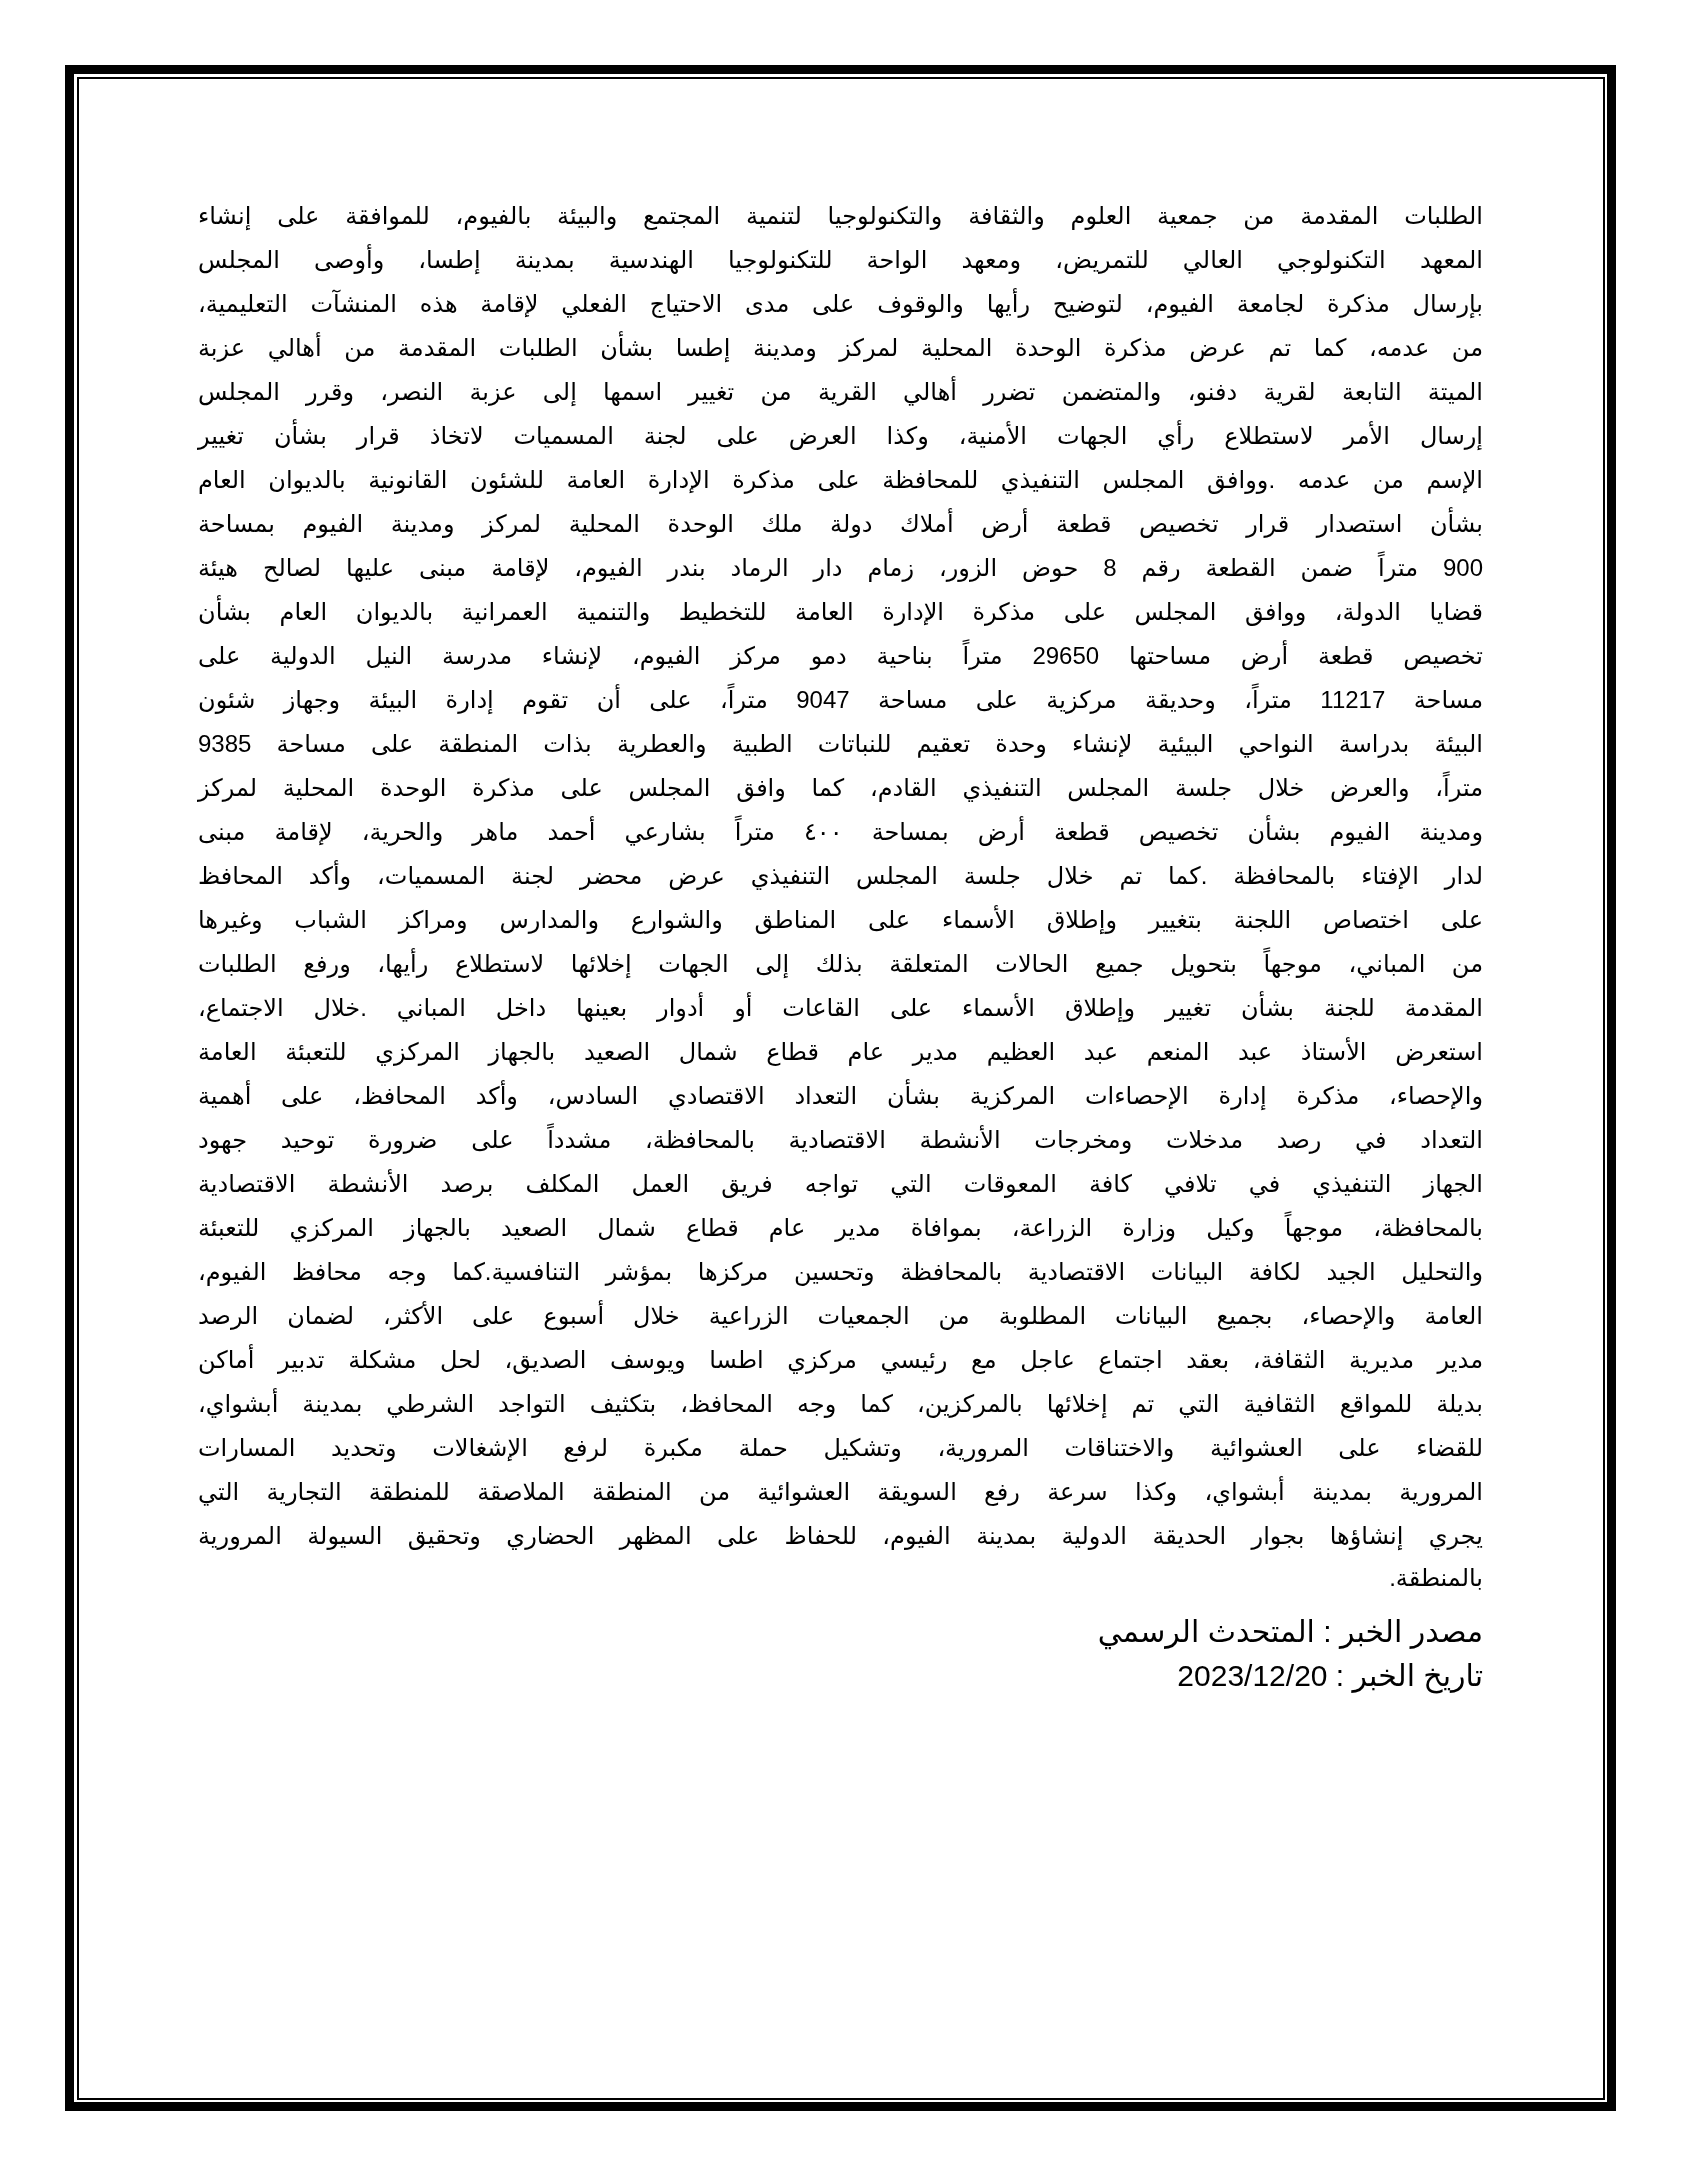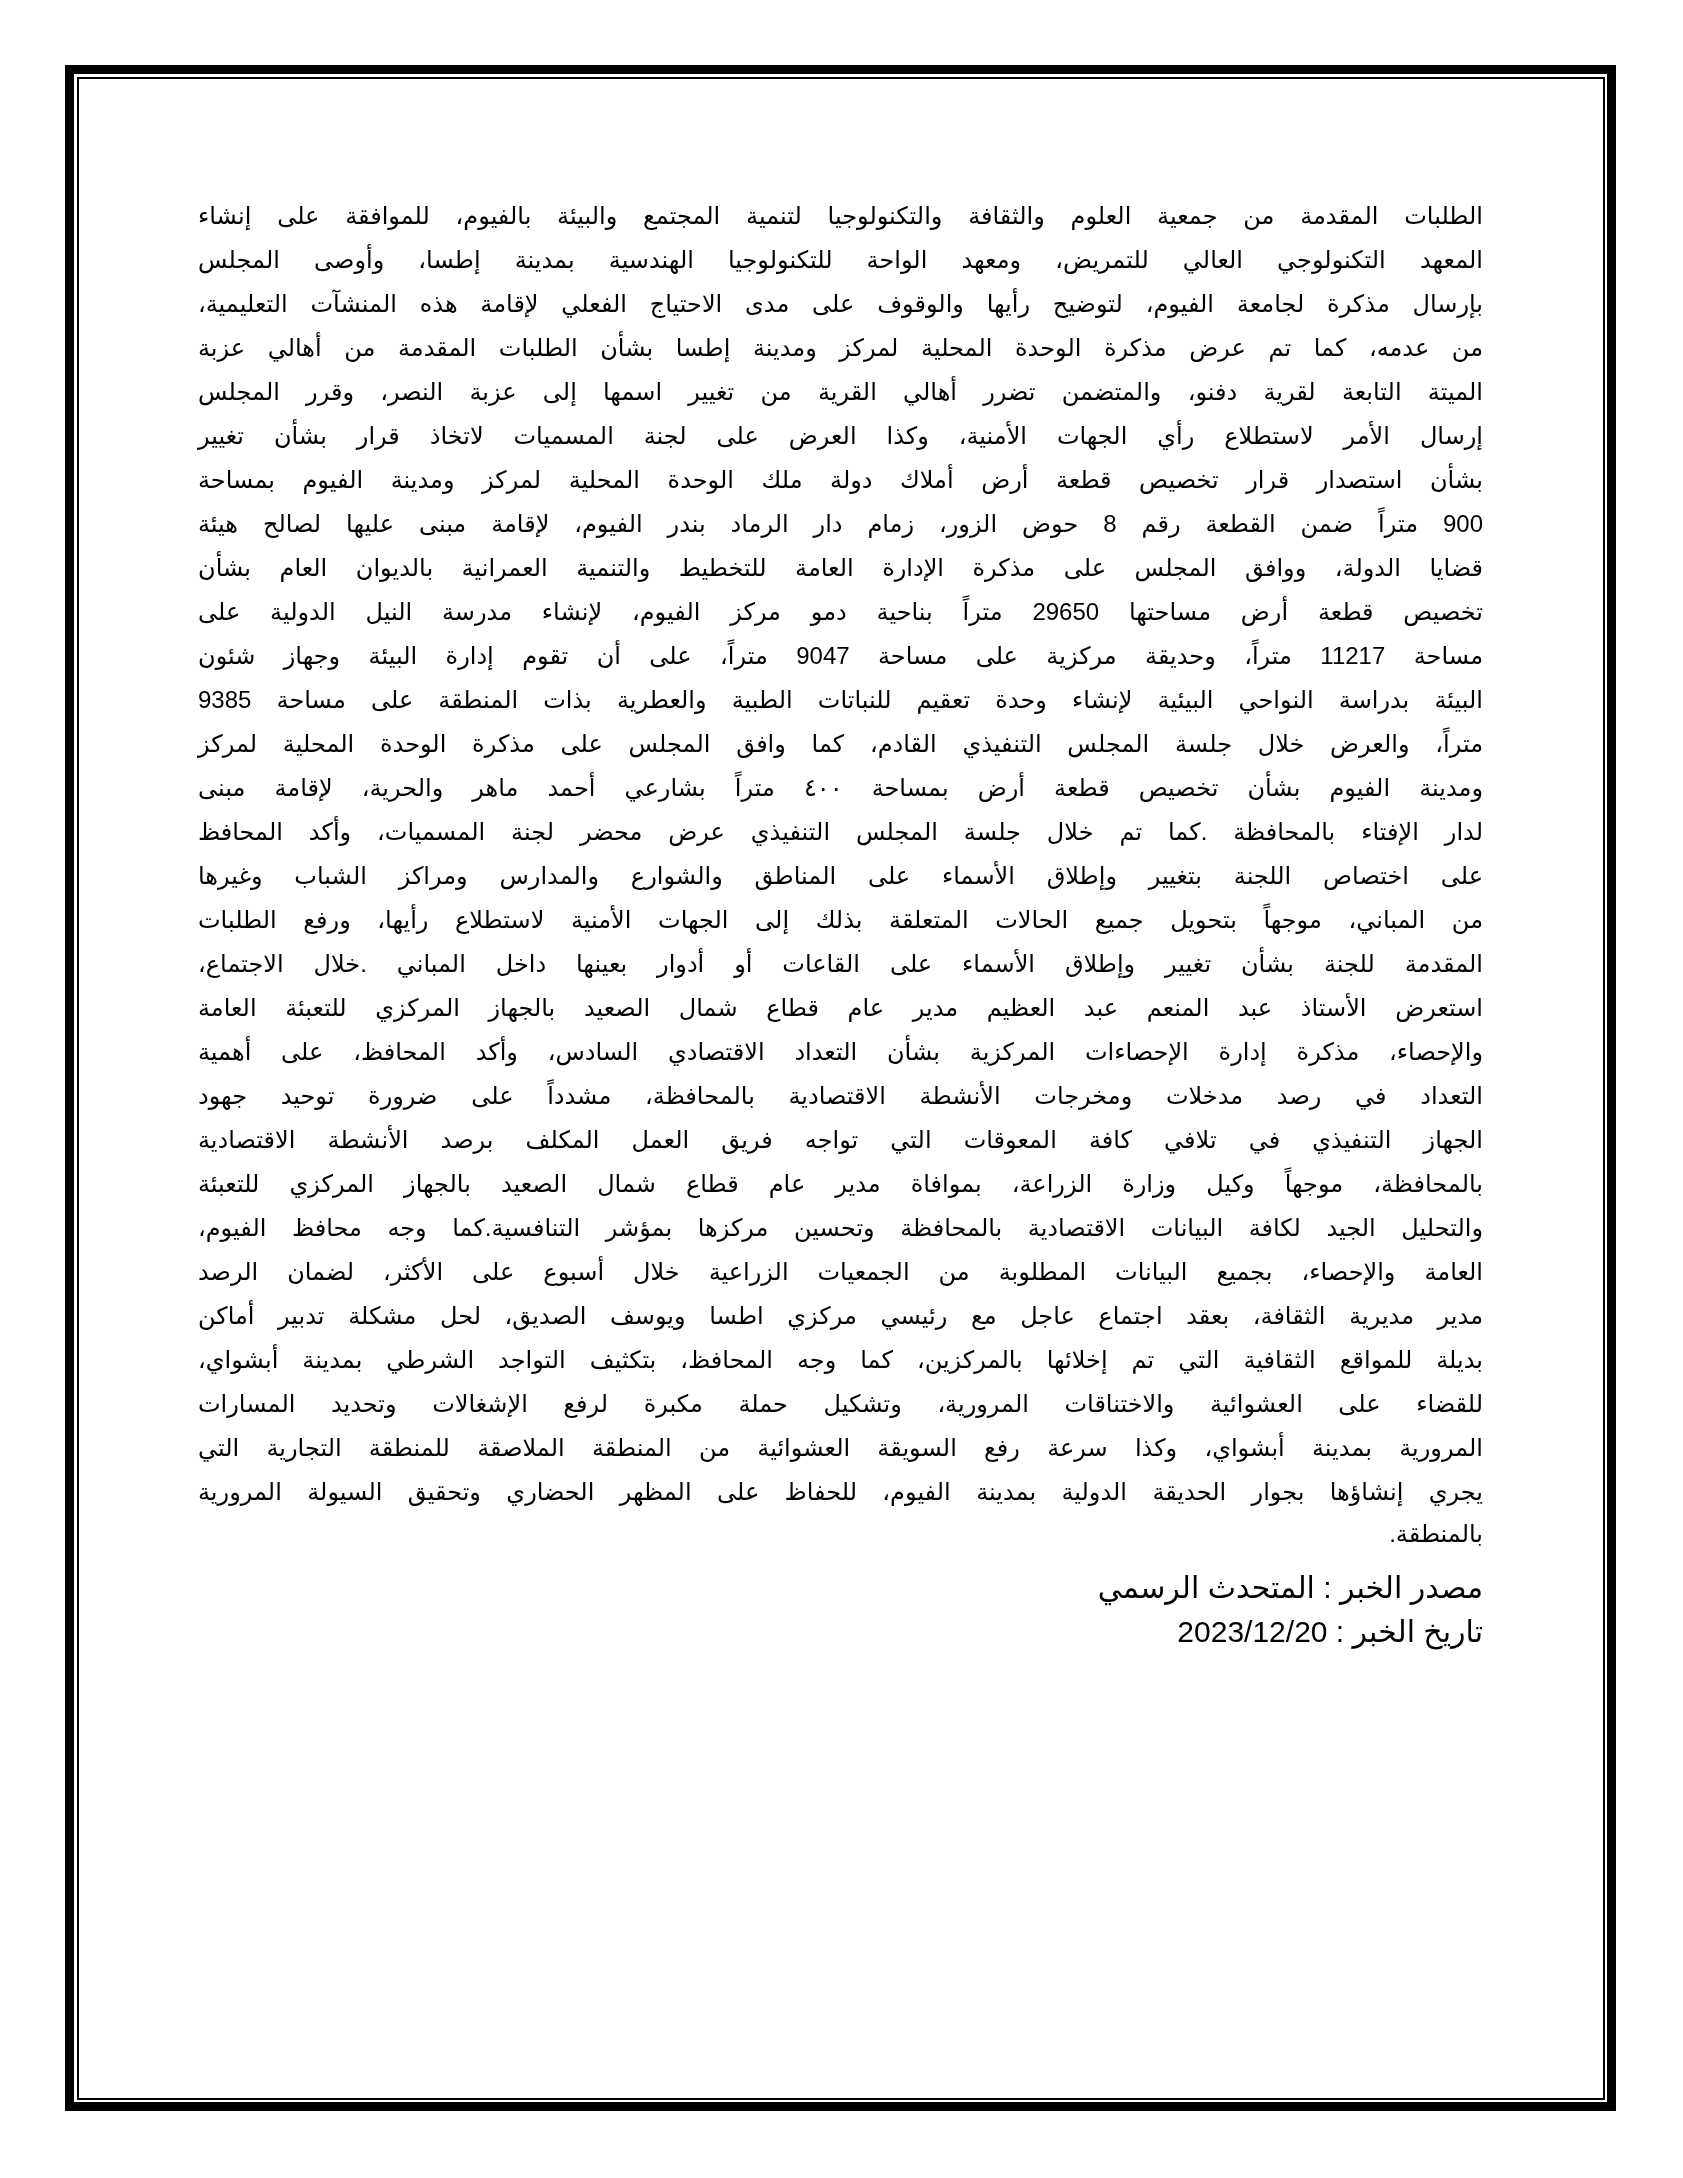--- a/index.html
+++ b/index.html
@@ -35,31 +35,32 @@
 <div class="frame-inner"></div>
 
 <div class="content">
   <div>
     <div class="body-line">الطلبات المقدمة من جمعية العلوم والثقافة والتكنولوجيا لتنمية المجتمع والبيئة بالفيوم، للموافقة على إنشاء</div>
     <div class="body-line">المعهد التكنولوجي العالي للتمريض، ومعهد الواحة للتكنولوجيا الهندسية بمدينة إطسا، وأوصى المجلس</div>
     <div class="body-line">بإرسال مذكرة لجامعة الفيوم، لتوضيح رأيها والوقوف على مدى الاحتياج الفعلي لإقامة هذه المنشآت التعليمية،</div>
     <div class="body-line">من عدمه، كما تم عرض مذكرة الوحدة المحلية لمركز ومدينة إطسا بشأن الطلبات المقدمة من أهالي عزبة</div>
     <div class="body-line">الميتة التابعة لقرية دفنو، والمتضمن تضرر أهالي القرية من تغيير اسمها إلى عزبة النصر، وقرر المجلس</div>
     <div class="body-line">إرسال الأمر لاستطلاع رأي الجهات الأمنية، وكذا العرض على لجنة المسميات لاتخاذ قرار بشأن تغيير</div>
+    <div class="body-line">الإسم من عدمه .ووافق المجلس التنفيذي للمحافظة على مذكرة الإدارة العامة للشئون القانونية بالديوان العام</div>
     <div class="body-line">بشأن استصدار قرار تخصيص قطعة أرض أملاك دولة ملك الوحدة المحلية لمركز ومدينة الفيوم بمساحة</div>
     <div class="body-line">900 متراً ضمن القطعة رقم 8 حوض الزور، زمام دار الرماد بندر الفيوم، لإقامة مبنى عليها لصالح هيئة</div>
     <div class="body-line">قضايا الدولة، ووافق المجلس على مذكرة الإدارة العامة للتخطيط والتنمية العمرانية بالديوان العام بشأن</div>
     <div class="body-line">تخصيص قطعة أرض مساحتها 29650 متراً بناحية دمو مركز الفيوم، لإنشاء مدرسة النيل الدولية على</div>
     <div class="body-line">مساحة 11217 متراً، وحديقة مركزية على مساحة 9047 متراً، على أن تقوم إدارة البيئة وجهاز شئون</div>
     <div class="body-line">البيئة بدراسة النواحي البيئية لإنشاء وحدة تعقيم للنباتات الطبية والعطرية بذات المنطقة على مساحة 9385</div>
     <div class="body-line">متراً، والعرض خلال جلسة المجلس التنفيذي القادم، كما وافق المجلس على مذكرة الوحدة المحلية لمركز</div>
     <div class="body-line">ومدينة الفيوم بشأن تخصيص قطعة أرض بمساحة ٤٠٠ متراً بشارعي أحمد ماهر والحرية، لإقامة مبنى</div>
     <div class="body-line">لدار الإفتاء بالمحافظة .كما تم خلال جلسة المجلس التنفيذي عرض محضر لجنة المسميات، وأكد المحافظ</div>
     <div class="body-line">على اختصاص اللجنة بتغيير وإطلاق الأسماء على المناطق والشوارع والمدارس ومراكز الشباب وغيرها</div>
-    <div class="body-line">من المباني، موجهاً بتحويل جميع الحالات المتعلقة بذلك إلى الجهات الأمنية لاستطلاع رأيها، ورفع الطلبات</div>
+    <div class="body-line">من المباني، موجهاً بتحويل جميع الحالات المتعلقة بذلك إلى الجهات إخلائها لاستطلاع رأيها، ورفع الطلبات</div>
     <div class="body-line">المقدمة للجنة بشأن تغيير وإطلاق الأسماء على القاعات أو أدوار بعينها داخل المباني .خلال الاجتماع،</div>
     <div class="body-line">استعرض الأستاذ عبد المنعم عبد العظيم مدير عام قطاع شمال الصعيد بالجهاز المركزي للتعبئة العامة</div>
     <div class="body-line">والإحصاء، مذكرة إدارة الإحصاءات المركزية بشأن التعداد الاقتصادي السادس، وأكد المحافظ، على أهمية</div>
     <div class="body-line">التعداد في رصد مدخلات ومخرجات الأنشطة الاقتصادية بالمحافظة، مشدداً على ضرورة توحيد جهود</div>
     <div class="body-line">الجهاز التنفيذي في تلافي كافة المعوقات التي تواجه فريق العمل المكلف برصد الأنشطة الاقتصادية</div>
     <div class="body-line">بالمحافظة، موجهاً وكيل وزارة الزراعة، بموافاة مدير عام قطاع شمال الصعيد بالجهاز المركزي للتعبئة</div>
     <div class="body-line">والتحليل الجيد لكافة البيانات الاقتصادية بالمحافظة وتحسين مركزها بمؤشر التنافسية.كما وجه محافظ الفيوم،</div>
     <div class="body-line">العامة والإحصاء، بجميع البيانات المطلوبة من الجمعيات الزراعية خلال أسبوع على الأكثر، لضمان الرصد</div>
     <div class="body-line">مدير مديرية الثقافة، بعقد اجتماع عاجل مع رئيسي مركزي اطسا ويوسف الصديق، لحل مشكلة تدبير أماكن</div>
     <div class="body-line">بديلة للمواقع الثقافية التي تم إخلائها بالمركزين، كما وجه المحافظ، بتكثيف التواجد الشرطي بمدينة أبشواي،</div>

